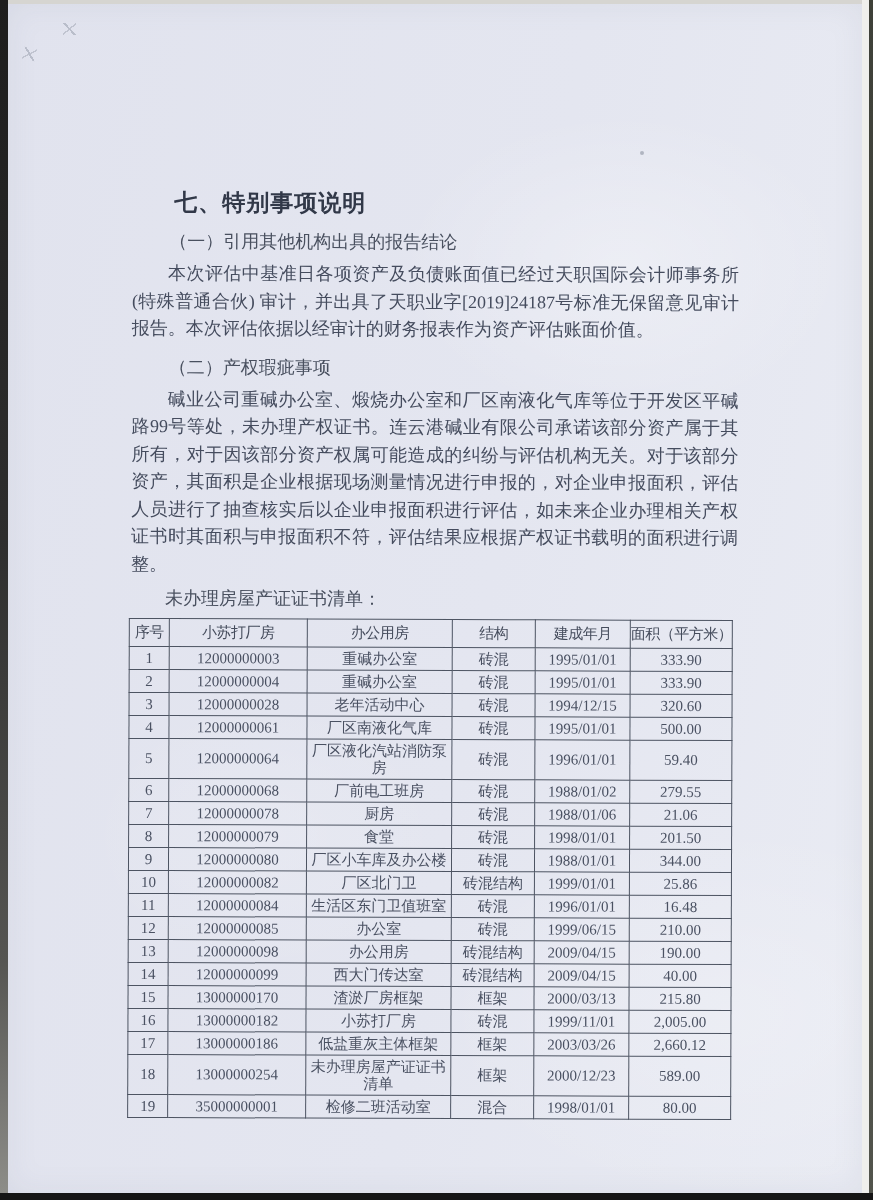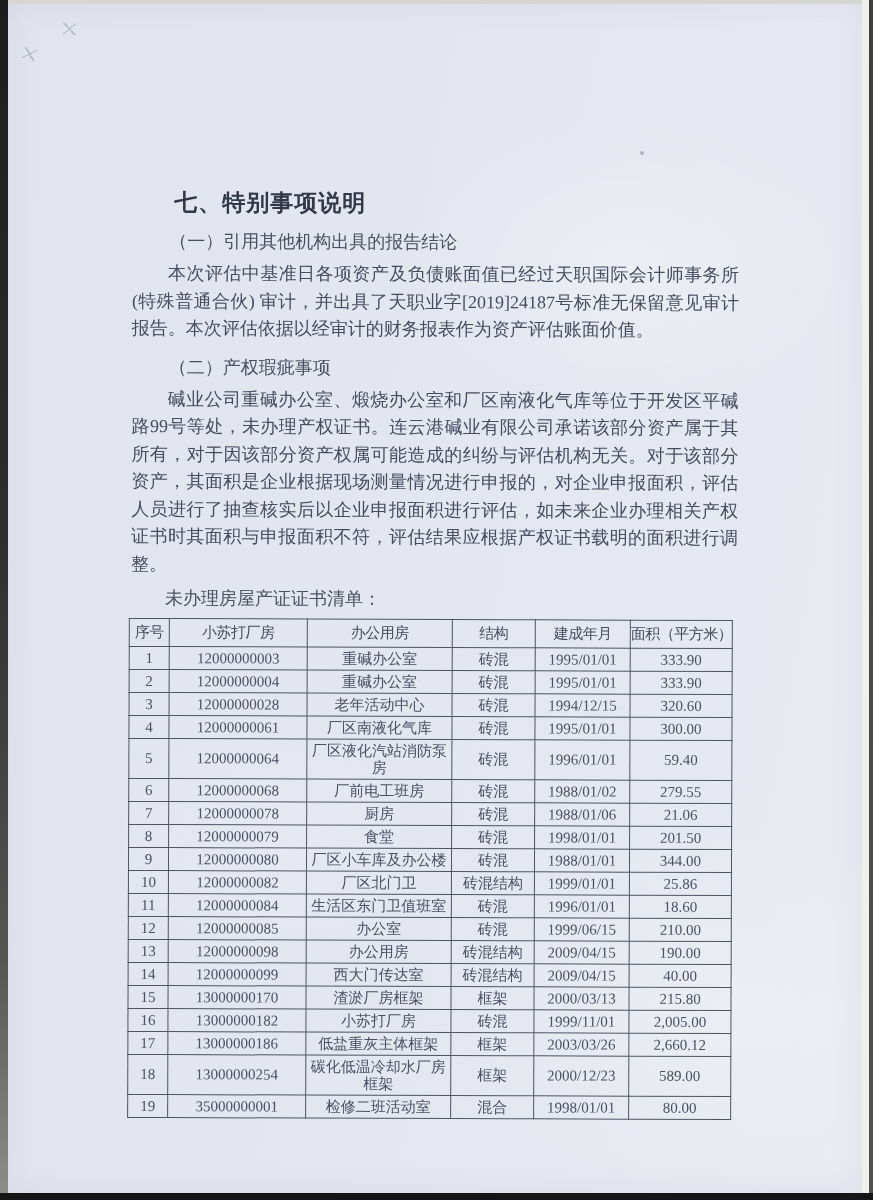--- a/index.html
+++ b/index.html
@@ -174,21 +174,21 @@
             <td>砖混</td>
             <td>1994/12/15</td>
             <td>320.60</td>
           </tr>
           <tr>
             <td>4</td>
             <td>12000000061</td>
             <td>厂区南液化气库</td>
             <td>砖混</td>
             <td>1995/01/01</td>
-            <td>300.00</td>
+            <td>500.00</td>
           </tr>
           <tr>
             <td>5</td>
             <td>12000000064</td>
             <td>厂区液化汽站消防泵房</td>
             <td>砖混</td>
             <td>1996/01/01</td>
             <td>59.40</td>
           </tr>
           <tr>
@@ -230,21 +230,21 @@
             <td>砖混结构</td>
             <td>1999/01/01</td>
             <td>25.86</td>
           </tr>
           <tr>
             <td>11</td>
             <td>12000000084</td>
             <td>生活区东门卫值班室</td>
             <td>砖混</td>
             <td>1996/01/01</td>
-            <td>18.60</td>
+            <td>16.48</td>
           </tr>
           <tr>
             <td>12</td>
             <td>12000000085</td>
             <td>办公室</td>
             <td>砖混</td>
             <td>1999/06/15</td>
             <td>210.00</td>
           </tr>
           <tr>
@@ -283,21 +283,21 @@
             <td>17</td>
             <td>13000000186</td>
             <td>低盐重灰主体框架</td>
             <td>框架</td>
             <td>2003/03/26</td>
             <td>2,660.12</td>
           </tr>
           <tr>
             <td>18</td>
             <td>13000000254</td>
-            <td>碳化低温冷却水厂房框架</td>
+            <td>未办理房屋产证证书清单</td>
             <td>框架</td>
             <td>2000/12/23</td>
             <td>589.00</td>
           </tr>
           <tr>
             <td>19</td>
             <td>35000000001</td>
             <td>检修二班活动室</td>
             <td>混合</td>
             <td>1998/01/01</td>

